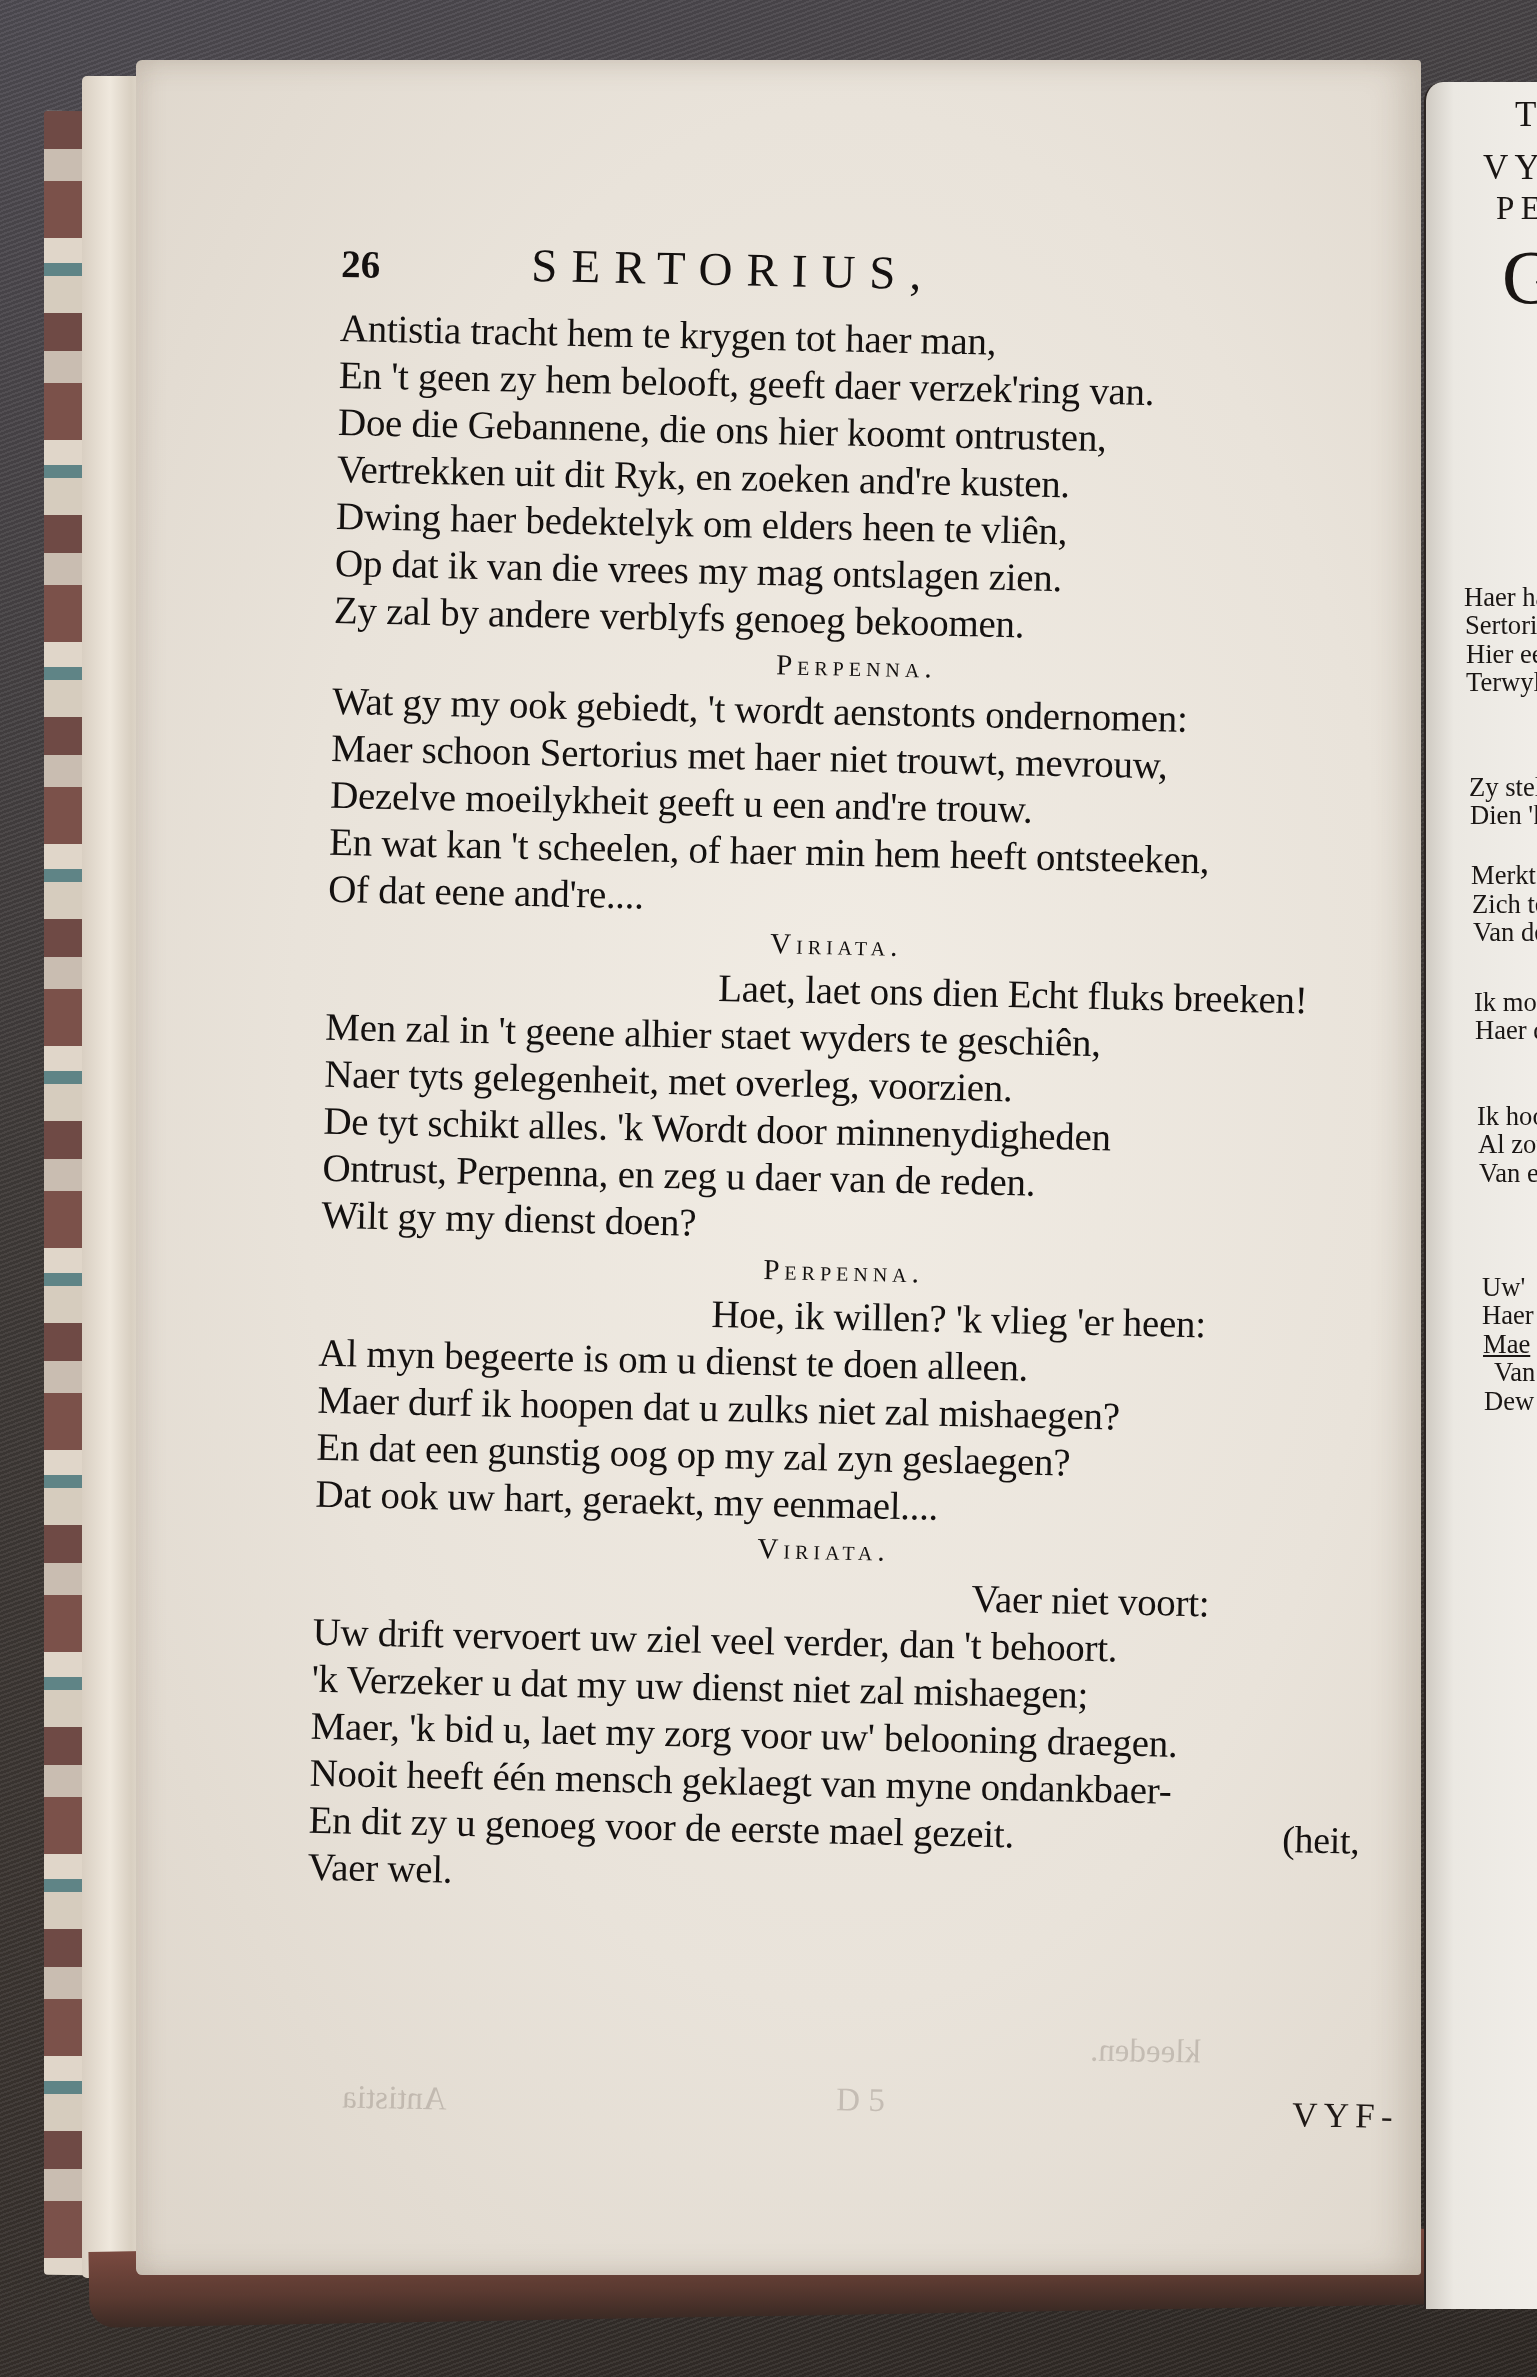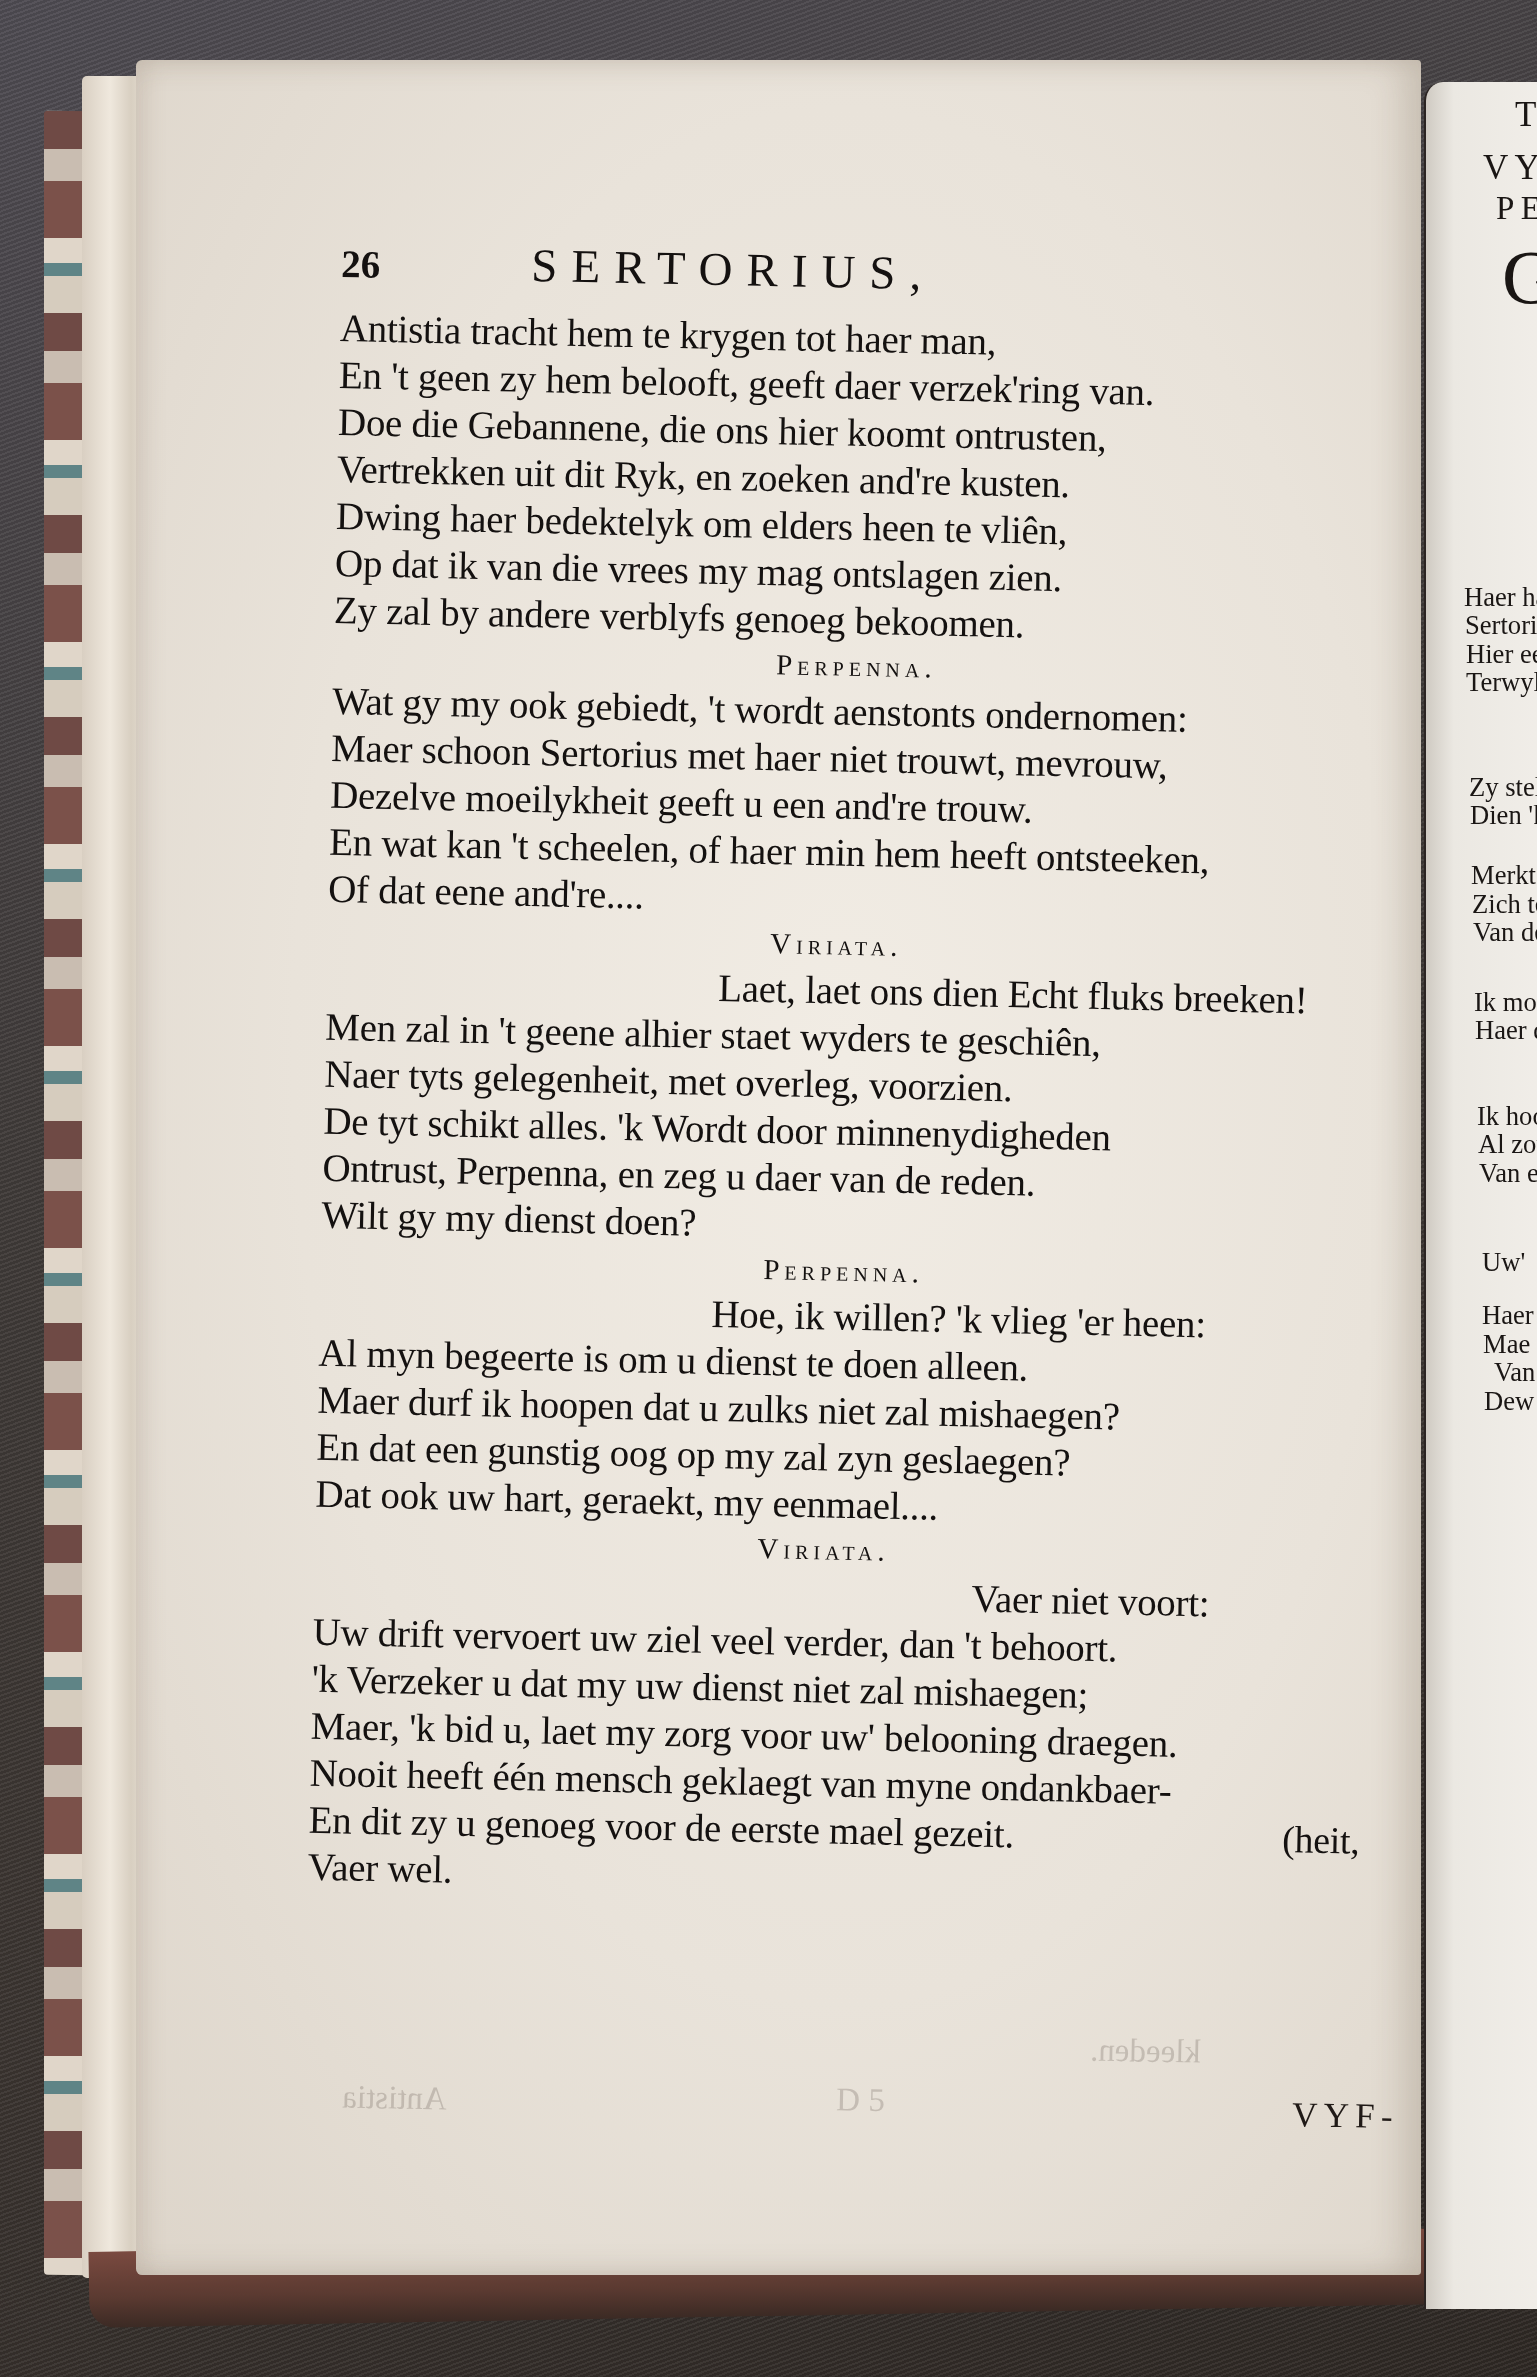--- a/index.html
+++ b/index.html
@@ -100,23 +100,23 @@
     <span class="rp-line" style="top: 690px; left: 43px;">Zy stelt e</span>
     <span class="rp-line" style="top: 718px; left: 44px;">Dien 'k i</span>
     <span class="rp-line" style="top: 778px; left: 45px;">Merkt gy</span>
     <span class="rp-line" style="top: 807px; left: 46px;">Zich teg</span>
     <span class="rp-line" style="top: 835px; left: 47px;">Van dee</span>
     <span class="rp-line" style="top: 905px; left: 48px;">Ik moe</span>
     <span class="rp-line" style="top: 933px; left: 49px;">Haer d</span>
     <span class="rp-line" style="top: 1019px; left: 51px;">Ik hoop</span>
     <span class="rp-line" style="top: 1047px; left: 52px;">Al zou</span>
     <span class="rp-line" style="top: 1076px; left: 53px;">Van ee</span>
-    <span class="rp-line" style="top: 1165px; left: 56px;">Uw'</span>
+    <span class="rp-line" style="top: 1190px; left: 56px;">Uw'</span>
     <span class="rp-line" style="top: 1218px; left: 56px;">Haer</span>
-    <span class="rp-line" style="top: 1247px; left: 57px;">Mae</span>
+    <span class="rp-line" style="top: 1247px; left: 57px; text-decoration: underline;">Mae</span>
     <span class="rp-line" style="top: 1275px; left: 68px;">Van</span>
     <span class="rp-line" style="top: 1304px; left: 58px;">Dew</span>
   </div>
 
 <div class="text-block">
   <div class="header">
     <span class="page-number">26</span>
     <span class="running-title">SERTORIUS,</span>
   </div>
   <div id="lines">

